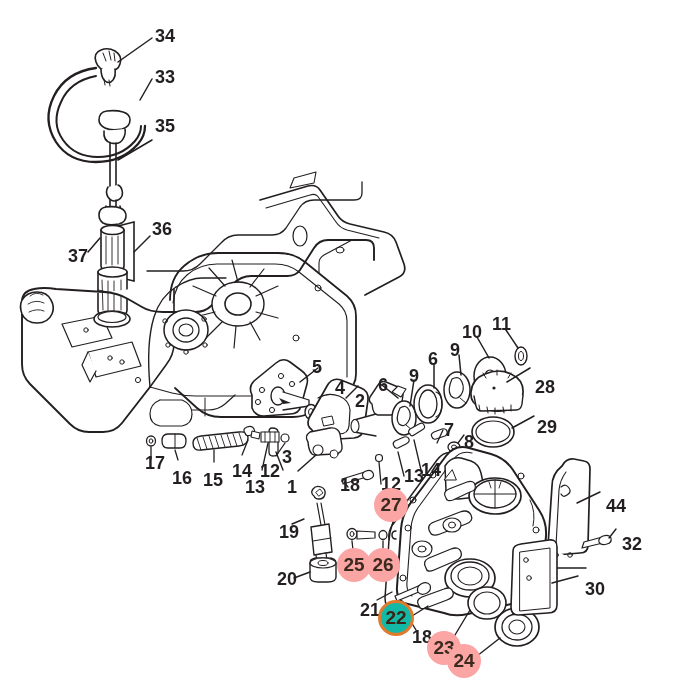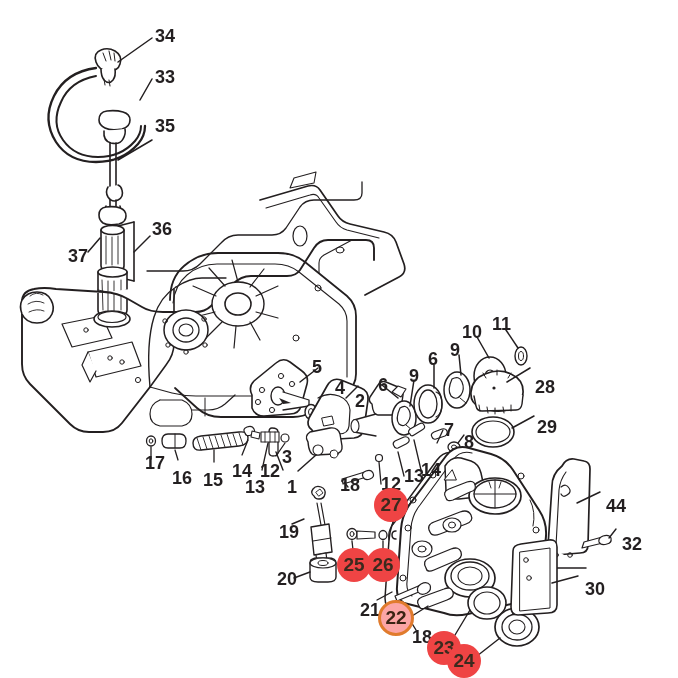--- a/index.html
+++ b/index.html
@@ -13,30 +13,30 @@
     font-weight:bold;
     font-size:18px;
     color:#231f20;
     line-height:1;
     white-space:nowrap;
     -webkit-user-select:none;user-select:none;
   }
   .hl{
     position:absolute;
     border-radius:50%;
-    background:#ef4444;
+    background:#fca5a5;
     display:flex;align-items:center;justify-content:center;
     font-family:"Liberation Sans",sans-serif;
     font-weight:bold;
     font-size:19px;
     color:#3b2a1e;
     box-sizing:border-box;
   }
   .hl.sel{
-    background:#fca5a5;
+    background:#14b8a6;
     border:3px solid #e07b2d;
     color:#3b2414;
   }
   .hl span{pointer-events:none;}
 </style>
 </head>
 <body>
 
 <div id="stage">
 

